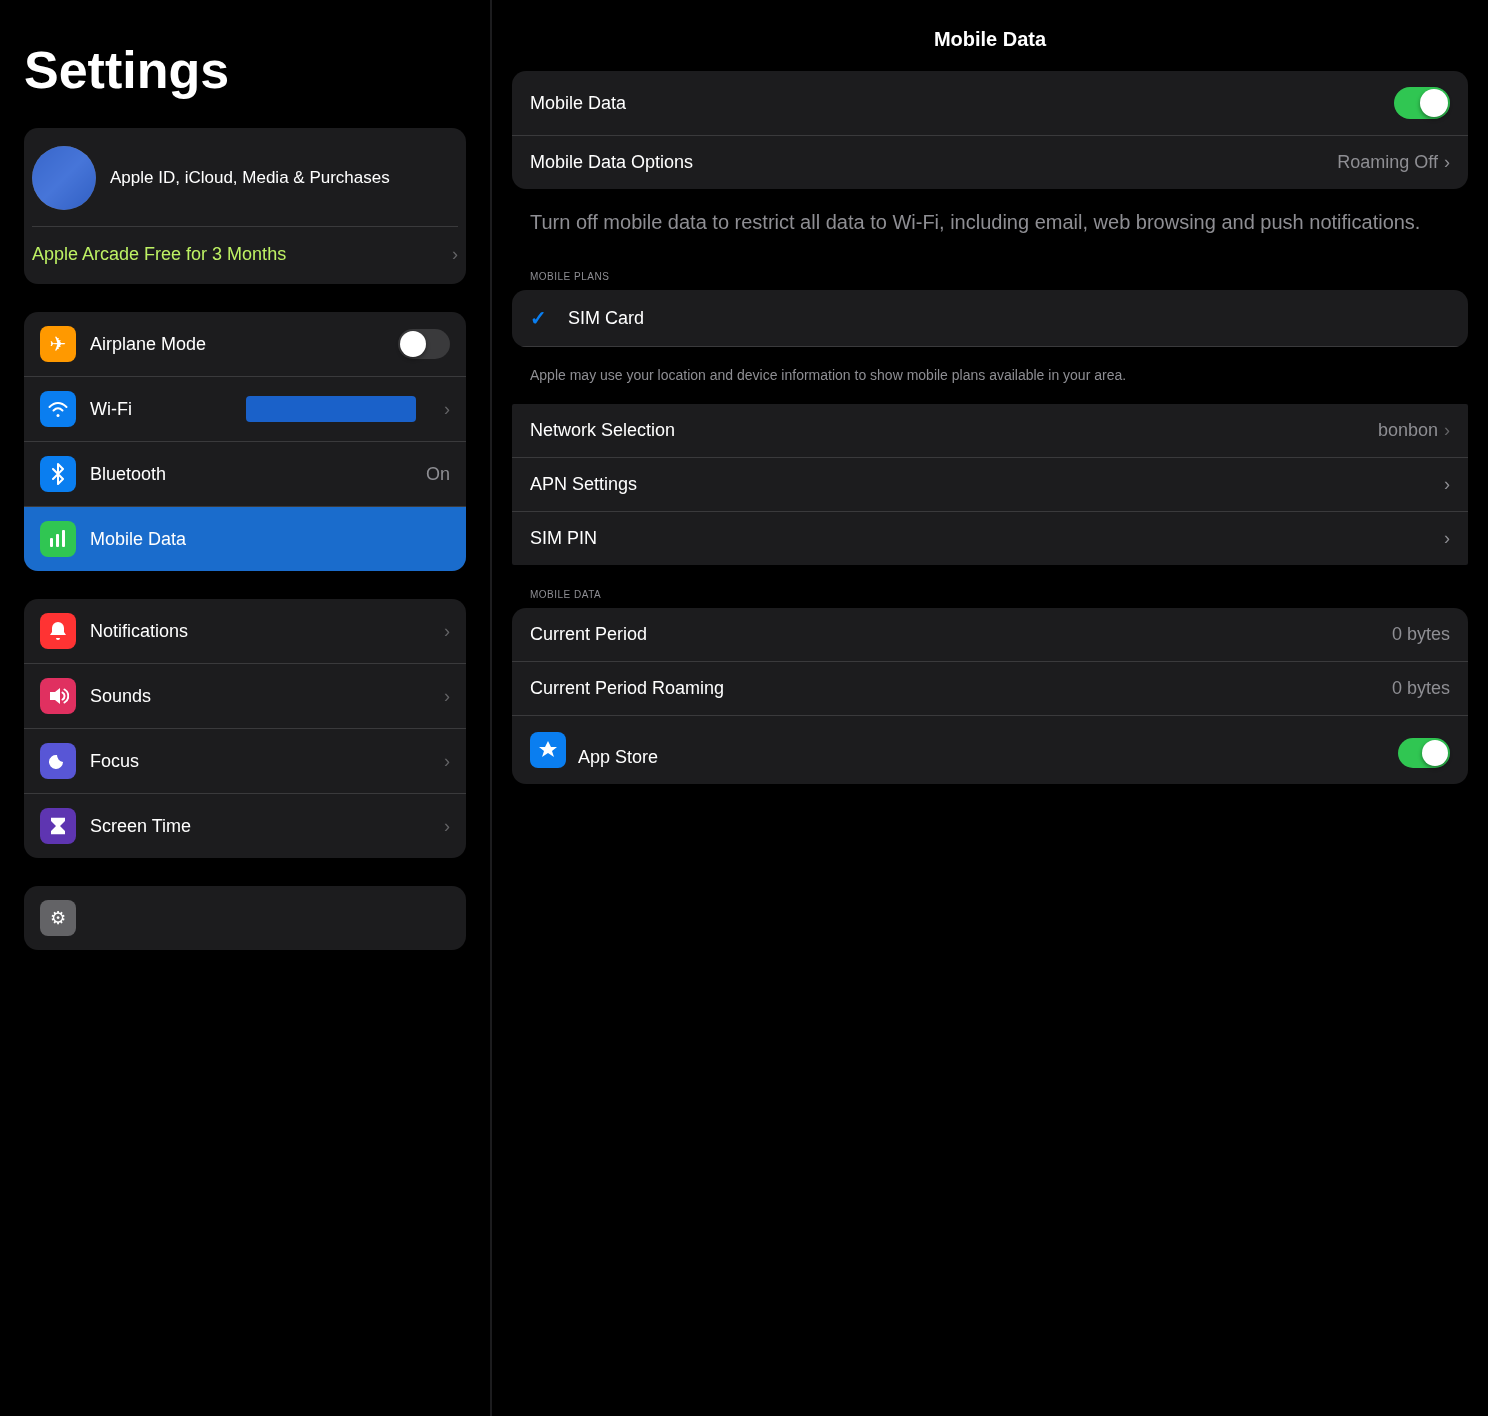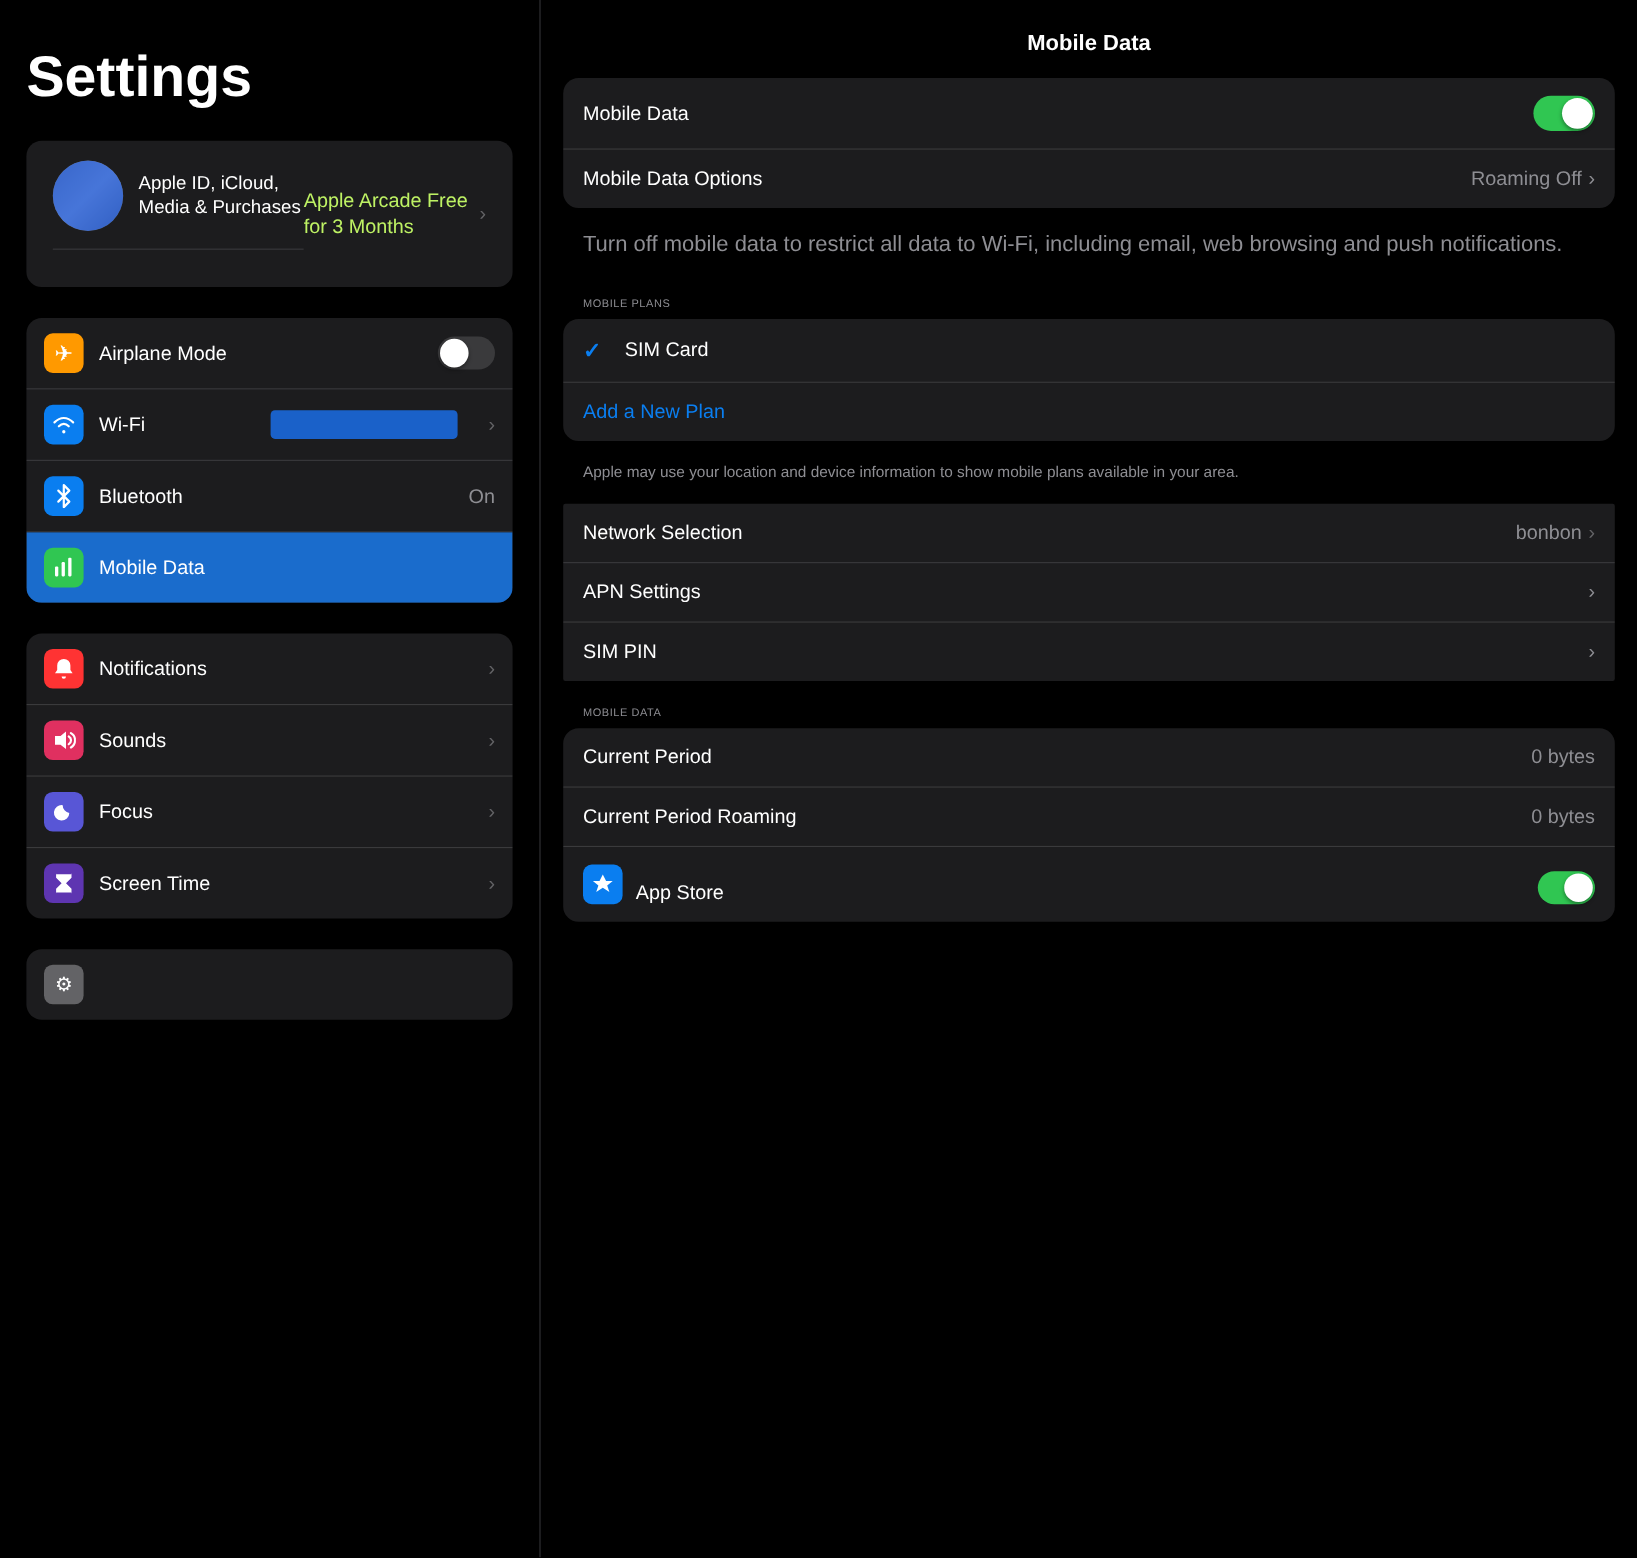--- a/index.html
+++ b/index.html
@@ -26,24 +26,24 @@
       font-size: 52px;
       font-weight: 700;
       color: #fff;
       margin-bottom: 28px;
     }
 
     
     .profile-card {
       background: #1c1c1e;
       border-radius: 14px;
-      padding: 18px 24px;
+      padding: 18px 8px;
       margin-bottom: 28px;
       display: flex;
-      flex-direction: row;
+      flex-direction: column;
       gap: 0;
     }
 
     .profile-row {
       display: flex;
       align-items: center;
       gap: 14px;
       padding-bottom: 16px;
       border-bottom: 0.5px solid #3a3a3c;
       margin-bottom: 16px;
@@ -513,23 +513,20 @@
 
   <div class="description-text">Turn off mobile data to restrict all data to Wi-Fi, including email, web browsing and push notifications.</div>
 
   <div class="section-header-label">MOBILE PLANS</div>
 
   <div class="plans-card">
     <div class="sim-row">
       <span class="checkmark">✓</span>
       <span class="section-label">SIM Card</span>
     </div>
-    <div class="add-plan-row">
-      <span class="add-plan-text">Add a New Plan</span>
-    </div>
   </div>
 
   <div class="apple-location-text">Apple may use your location and device information to show mobile plans available in your area.</div>
 
   <div class="network-card">
     <div class="section-row">
       <span class="section-label">Network Selection</span>
       <span class="section-value">
         <span>bonbon</span>
         <span style="color:#636366;">›</span>

